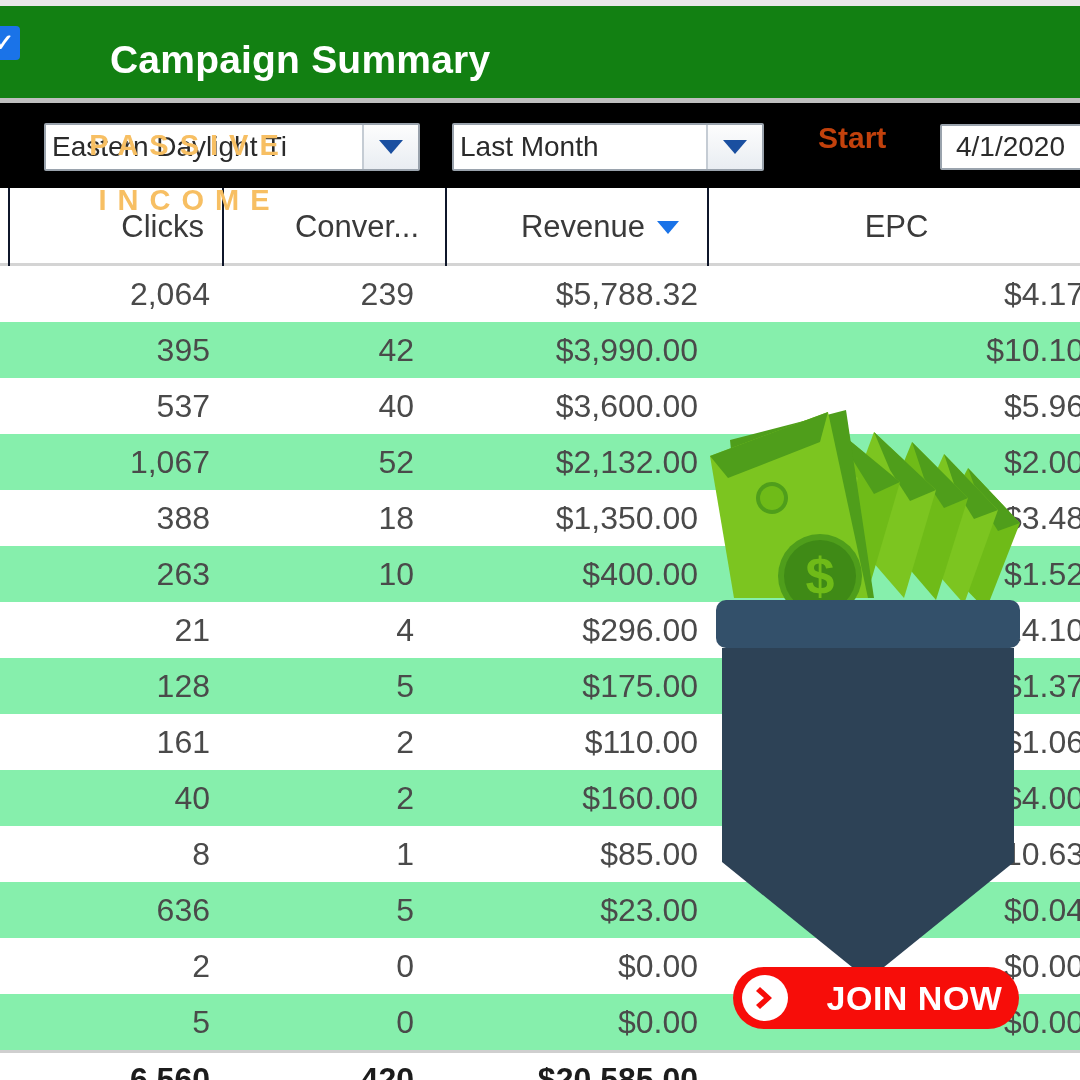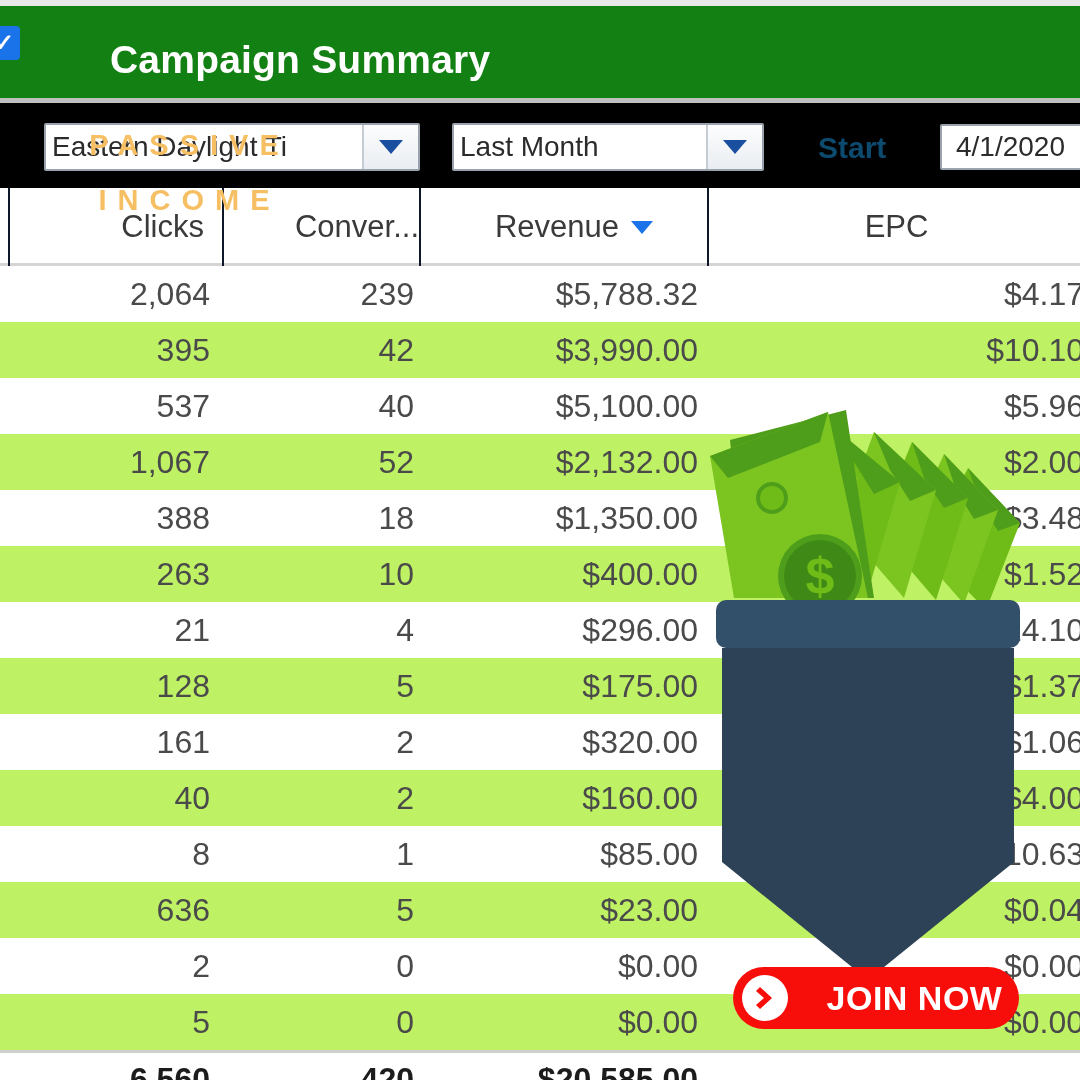--- a/index.html
+++ b/index.html
@@ -89,22 +89,22 @@
   .caret-down {
     width: 0; height: 0;
     border-left: 12px solid transparent;
     border-right: 12px solid transparent;
     border-top: 14px solid #1a4fa0;
   }
   #tz-select  { left: 44px;  width: 376px; }
   #range-select { left: 452px; width: 312px; }
 
   .toolbar-label {
-    position: absolute; top: 131px; left: 818px;
-    color: #0c4a6e; font-size: 30px; font-weight: bold;
+    position: absolute; top: 121px; left: 818px;
+    color: #c2410c; font-size: 30px; font-weight: bold;
     white-space: nowrap;
   }
   .date-field {
     position: absolute; top: 124px; left: 940px;
     width: 160px; height: 46px;
     background: #ffffff;
     border: 2px solid #9aa3ad;
     display: flex; align-items: center;
     padding-left: 14px;
     font-size: 28px; color: #2b2b2b;
@@ -140,21 +140,21 @@
     border-left: 11px solid transparent;
     border-right: 11px solid transparent;
     border-top: 13px solid #1a73e8;
   }
 
   .tbody { position: relative; }
   .trow {
     position: relative; height: 56px;
     display: block;
   }
-  .trow.alt { background: #bef264; }
+  .trow.alt { background: #86efac; }
   .trow.white { background: #ffffff; }
   .cell {
     position: absolute; top: 0; height: 56px;
     display: flex; align-items: center; justify-content: flex-end;
     font-size: 32px; color: #4a4a4a;
     white-space: nowrap;
   }
   .trow.totals {
     background: #ffffff;
     border-top: 3px solid #cfcfcf;
@@ -167,21 +167,21 @@
   }
 
   
   .c-clicks { left: 10px;  width: 200px; }
   .c-conv   { left: 224px; width: 190px; }
   .c-rev    { left: 440px; width: 258px; }
   .c-epc    { left: 712px; width: 372px; padding-right: 0; }
 
   .th.c-clicks { left: 8px;  width: 212px; }
   .th.c-conv   { left: 222px; width: 213px; }
-  .th.c-rev    { left: 419px; width: 268px; padding-left: 40px; }
+  .th.c-rev    { left: 445px; width: 268px; padding-left: 40px; }
   .th.c-epc    { left: 707px; width: 377px; }
 
   
   .cash {
     position: absolute; left: 668px; top: 398px;
     width: 360px; height: 230px;
     z-index: 5;
   }
   
   .pocket {
@@ -298,21 +298,21 @@
         </div>
         <div class="trow alt">
           <div class="cell c-clicks">395</div>
           <div class="cell c-conv">42</div>
           <div class="cell c-rev">$3,990.00</div>
           <div class="cell c-epc">$10.10</div>
         </div>
         <div class="trow white">
           <div class="cell c-clicks">537</div>
           <div class="cell c-conv">40</div>
-          <div class="cell c-rev">$5,100.00</div>
+          <div class="cell c-rev">$3,600.00</div>
           <div class="cell c-epc">$5.96</div>
         </div>
         <div class="trow alt">
           <div class="cell c-clicks">1,067</div>
           <div class="cell c-conv">52</div>
           <div class="cell c-rev">$2,132.00</div>
           <div class="cell c-epc">$2.00</div>
         </div>
         <div class="trow white">
           <div class="cell c-clicks">388</div>
@@ -334,21 +334,21 @@
         </div>
         <div class="trow alt">
           <div class="cell c-clicks">128</div>
           <div class="cell c-conv">5</div>
           <div class="cell c-rev">$175.00</div>
           <div class="cell c-epc">$1.37</div>
         </div>
         <div class="trow white">
           <div class="cell c-clicks">161</div>
           <div class="cell c-conv">2</div>
-          <div class="cell c-rev">$320.00</div>
+          <div class="cell c-rev">$110.00</div>
           <div class="cell c-epc">$1.06</div>
         </div>
         <div class="trow alt">
           <div class="cell c-clicks">40</div>
           <div class="cell c-conv">2</div>
           <div class="cell c-rev">$160.00</div>
           <div class="cell c-epc">$4.00</div>
         </div>
         <div class="trow white">
           <div class="cell c-clicks">8</div>

